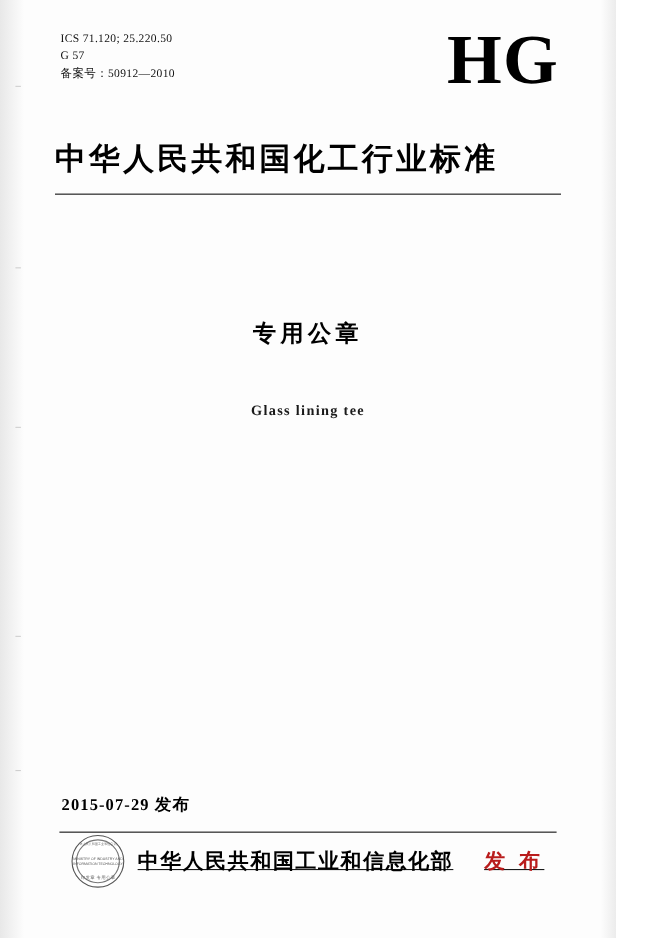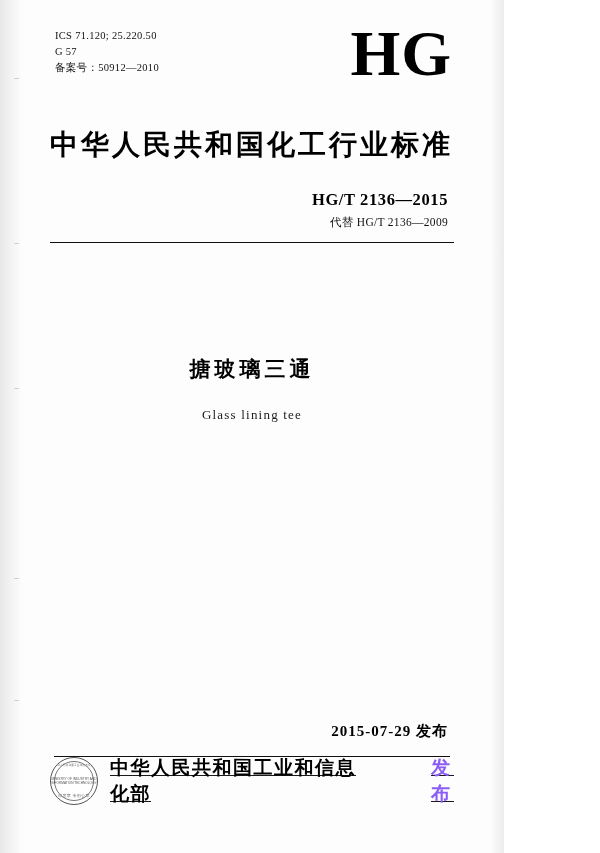--- a/index.html
+++ b/index.html
@@ -10,21 +10,21 @@
     width: 600px;
     height: 853px;
     background: #ffffff;
     font-family: "Liberation Serif", serif;
     color: #1a1a1a;
     overflow: hidden;
   }
 
   .page {
     position: relative;
-    width: 504px;
+    width: 560px;
     height: 853px;
     background: #fdfdfd;
     box-sizing: border-box;
   }
 
   
   .page::before {
     content: "";
     position: absolute;
     left: 0; top: 0; bottom: 0;
@@ -123,36 +123,36 @@
     text-align: center;
   }
   .subject-cn {
     font-family: "Liberation Serif", serif;
     font-weight: bold;
     font-size: 21px;
     letter-spacing: 4px;
     color: #000;
   }
   .subject-en {
-    margin-top: 24px;
-    font-family: "Liberation Serif", serif;
-    font-weight: normal;
+    margin-top: 48px;
+    font-family: "Liberation Serif", serif;
+    font-weight: bold;
     font-size: 13px;
     letter-spacing: 1.2px;
     color: #1a1a1a;
   }
 
   
   .dates-row {
     position: absolute;
     left: 6px;
     right: 6px;
     bottom: 94px;
     display: flex;
-    justify-content: flex-end;
+    justify-content: space-between;
     align-items: baseline;
     font-family: "Liberation Serif", serif;
     font-weight: bold;
     font-size: 15px;
     letter-spacing: 1px;
     color: #000;
   }
 
   .bottom-rule {
     position: absolute;
@@ -225,21 +225,21 @@
     font-size: 19px;
     letter-spacing: 1.5px;
     color: #000;
   }
   .issuer-verb {
     margin-left: 28px;
     font-family: "Liberation Serif", serif;
     font-weight: bold;
     font-size: 19px;
     letter-spacing: 4px;
-    color: #8b5cf6;
+    color: #b91c1c;
     text-align: right;
   }
 
   
   .scan-mark {
     position: absolute;
     left: 14px;
     width: 5px;
     height: 1px;
     background: #cfcfcf;
@@ -262,29 +262,25 @@
       <div class="ics-block">
         <div>ICS 71.120; 25.220.50</div>
         <div>G 57</div>
         <div>备案号：50912—2010</div>
       </div>
       <div class="hg-logo">HG</div>
     </div>
 
     <div class="std-title">中华人民共和国化工行业标准</div>
 
-    <div class="std-num-block">
-      <div class="std-num">HG/T 2136—2015</div>
-      <div class="std-replace">代替 HG/T 2136—2009</div>
-    </div>
 
     <div class="rule"></div>
 
     <div class="subject-wrap">
-      <div class="subject-cn">搪玻璃三通</div>
+      <div class="subject-cn">专用公章</div>
       <div class="subject-en">Glass lining tee</div>
     </div>
 
     <div class="dates-row">
       <div>2015-07-29 发布</div>
     </div>
 
     <div class="bottom-rule"></div>
 
     <div class="issuer-row">

